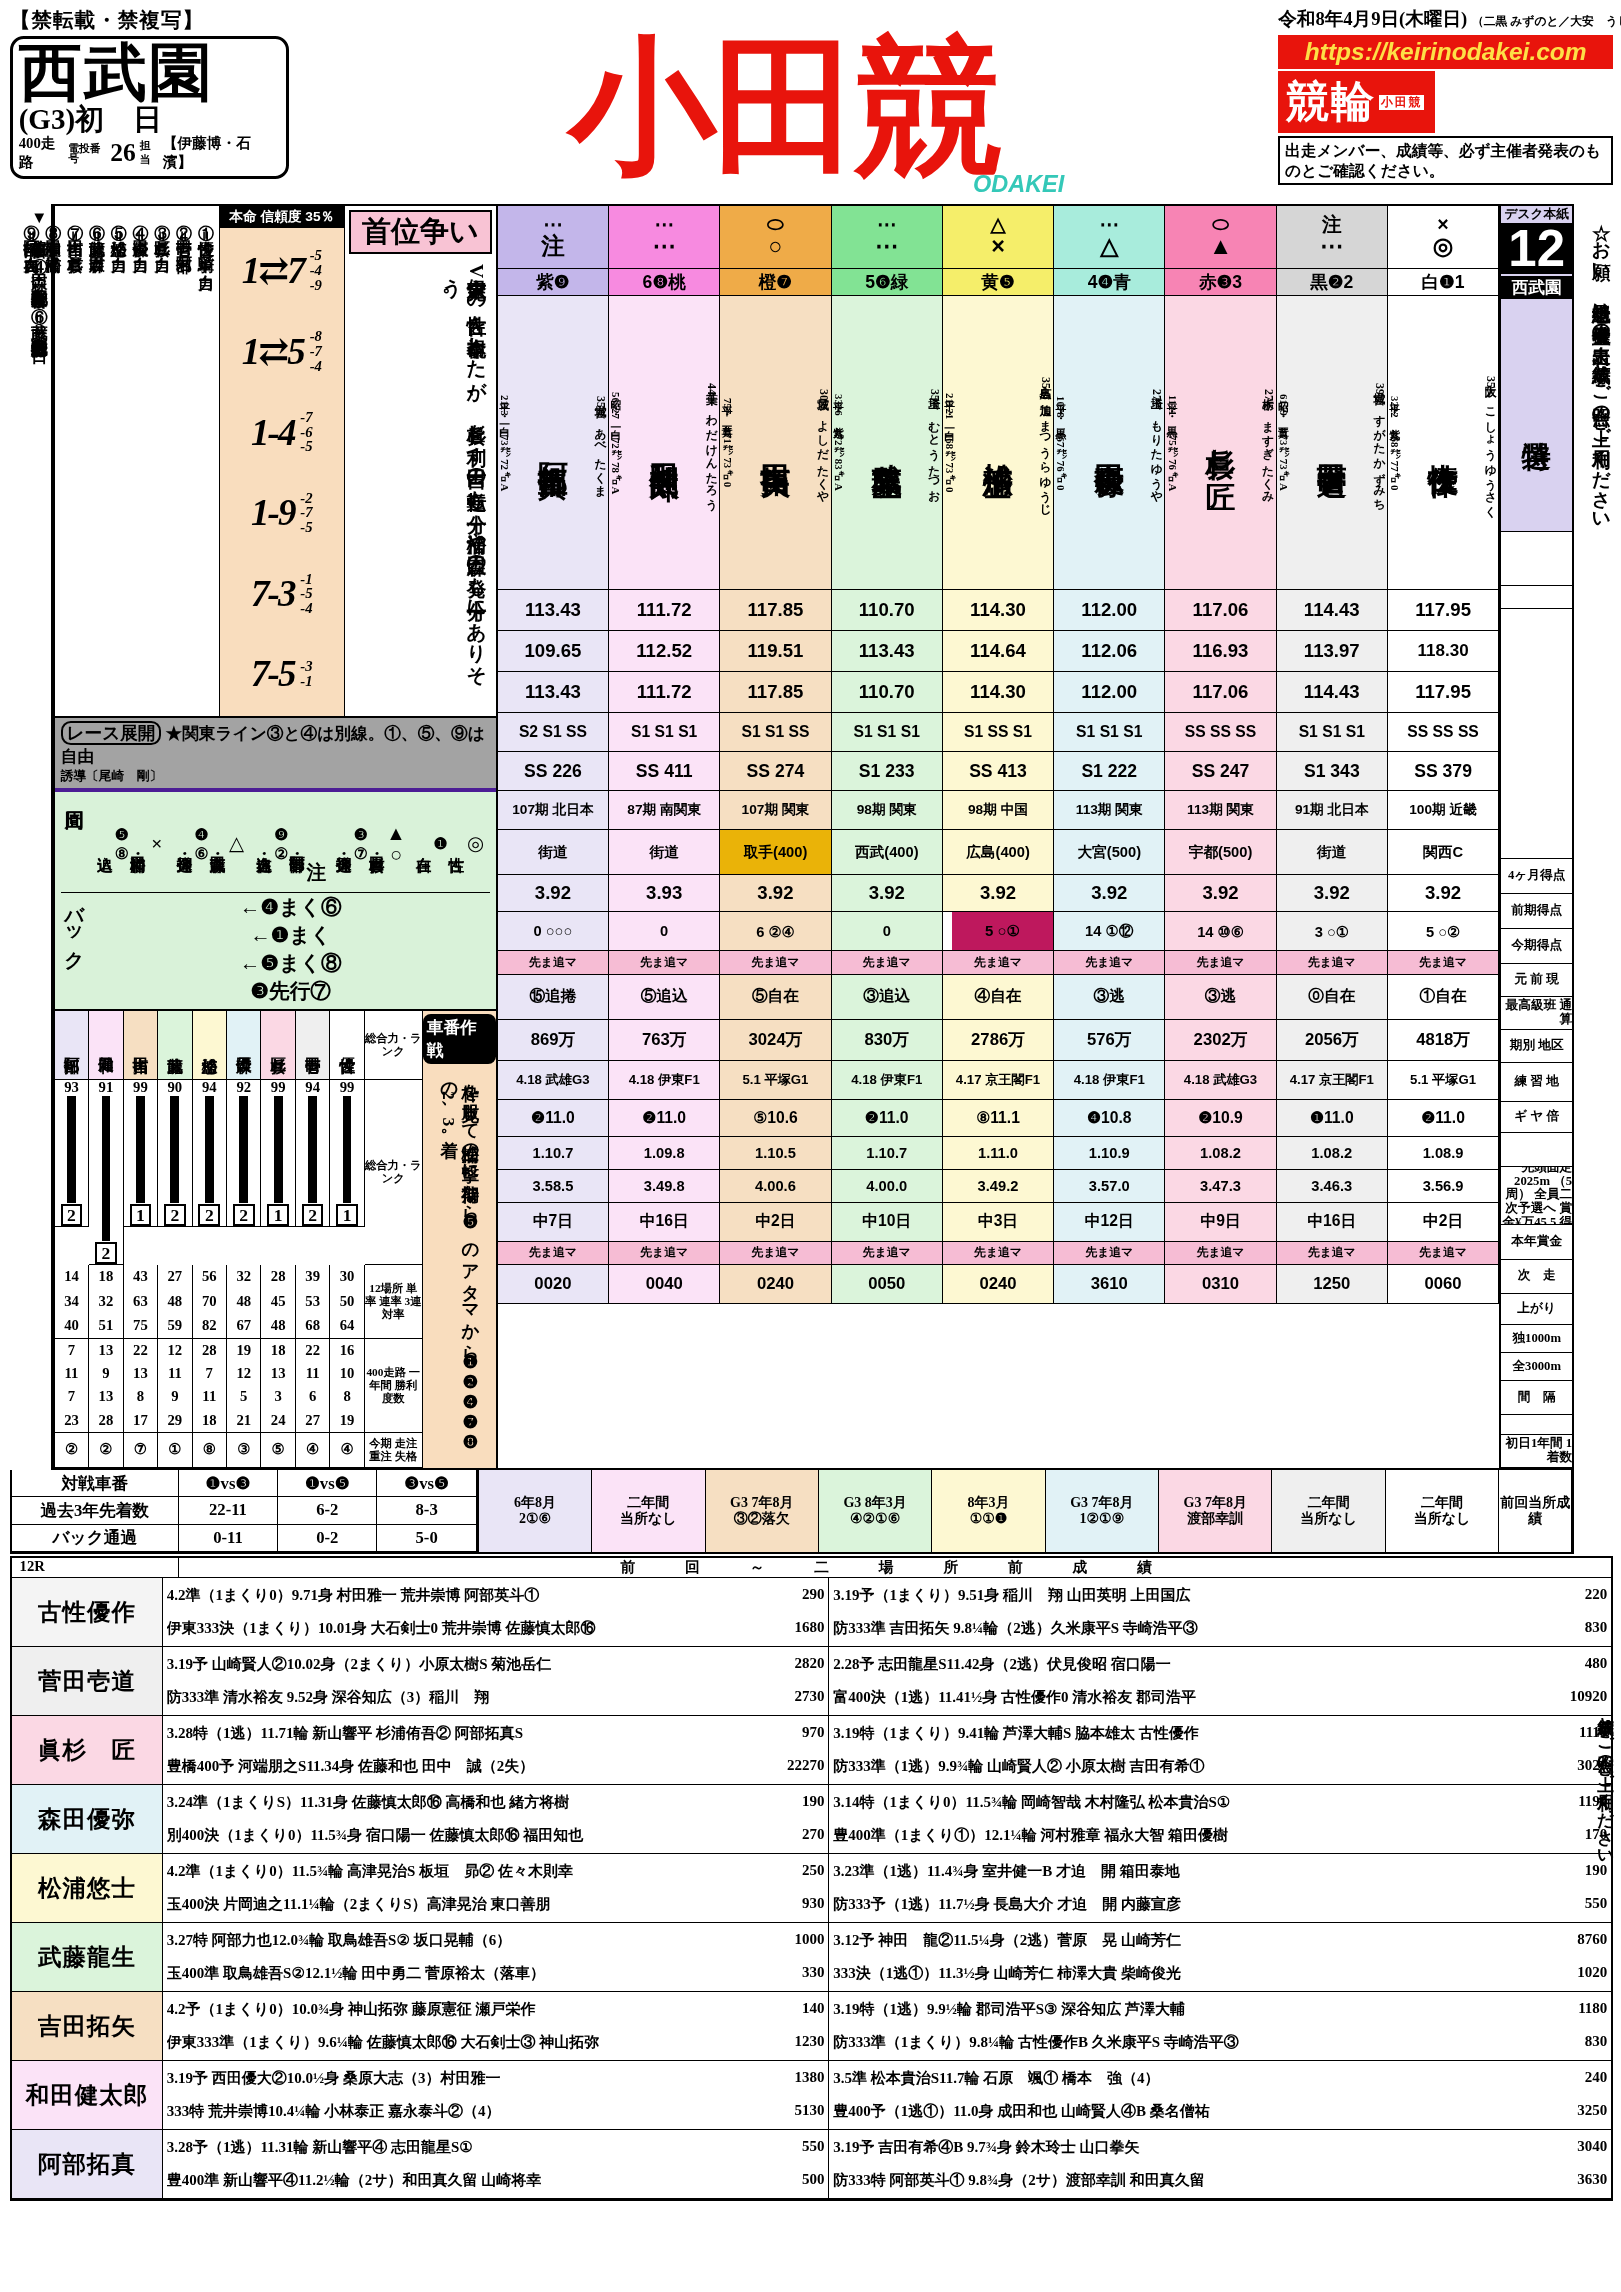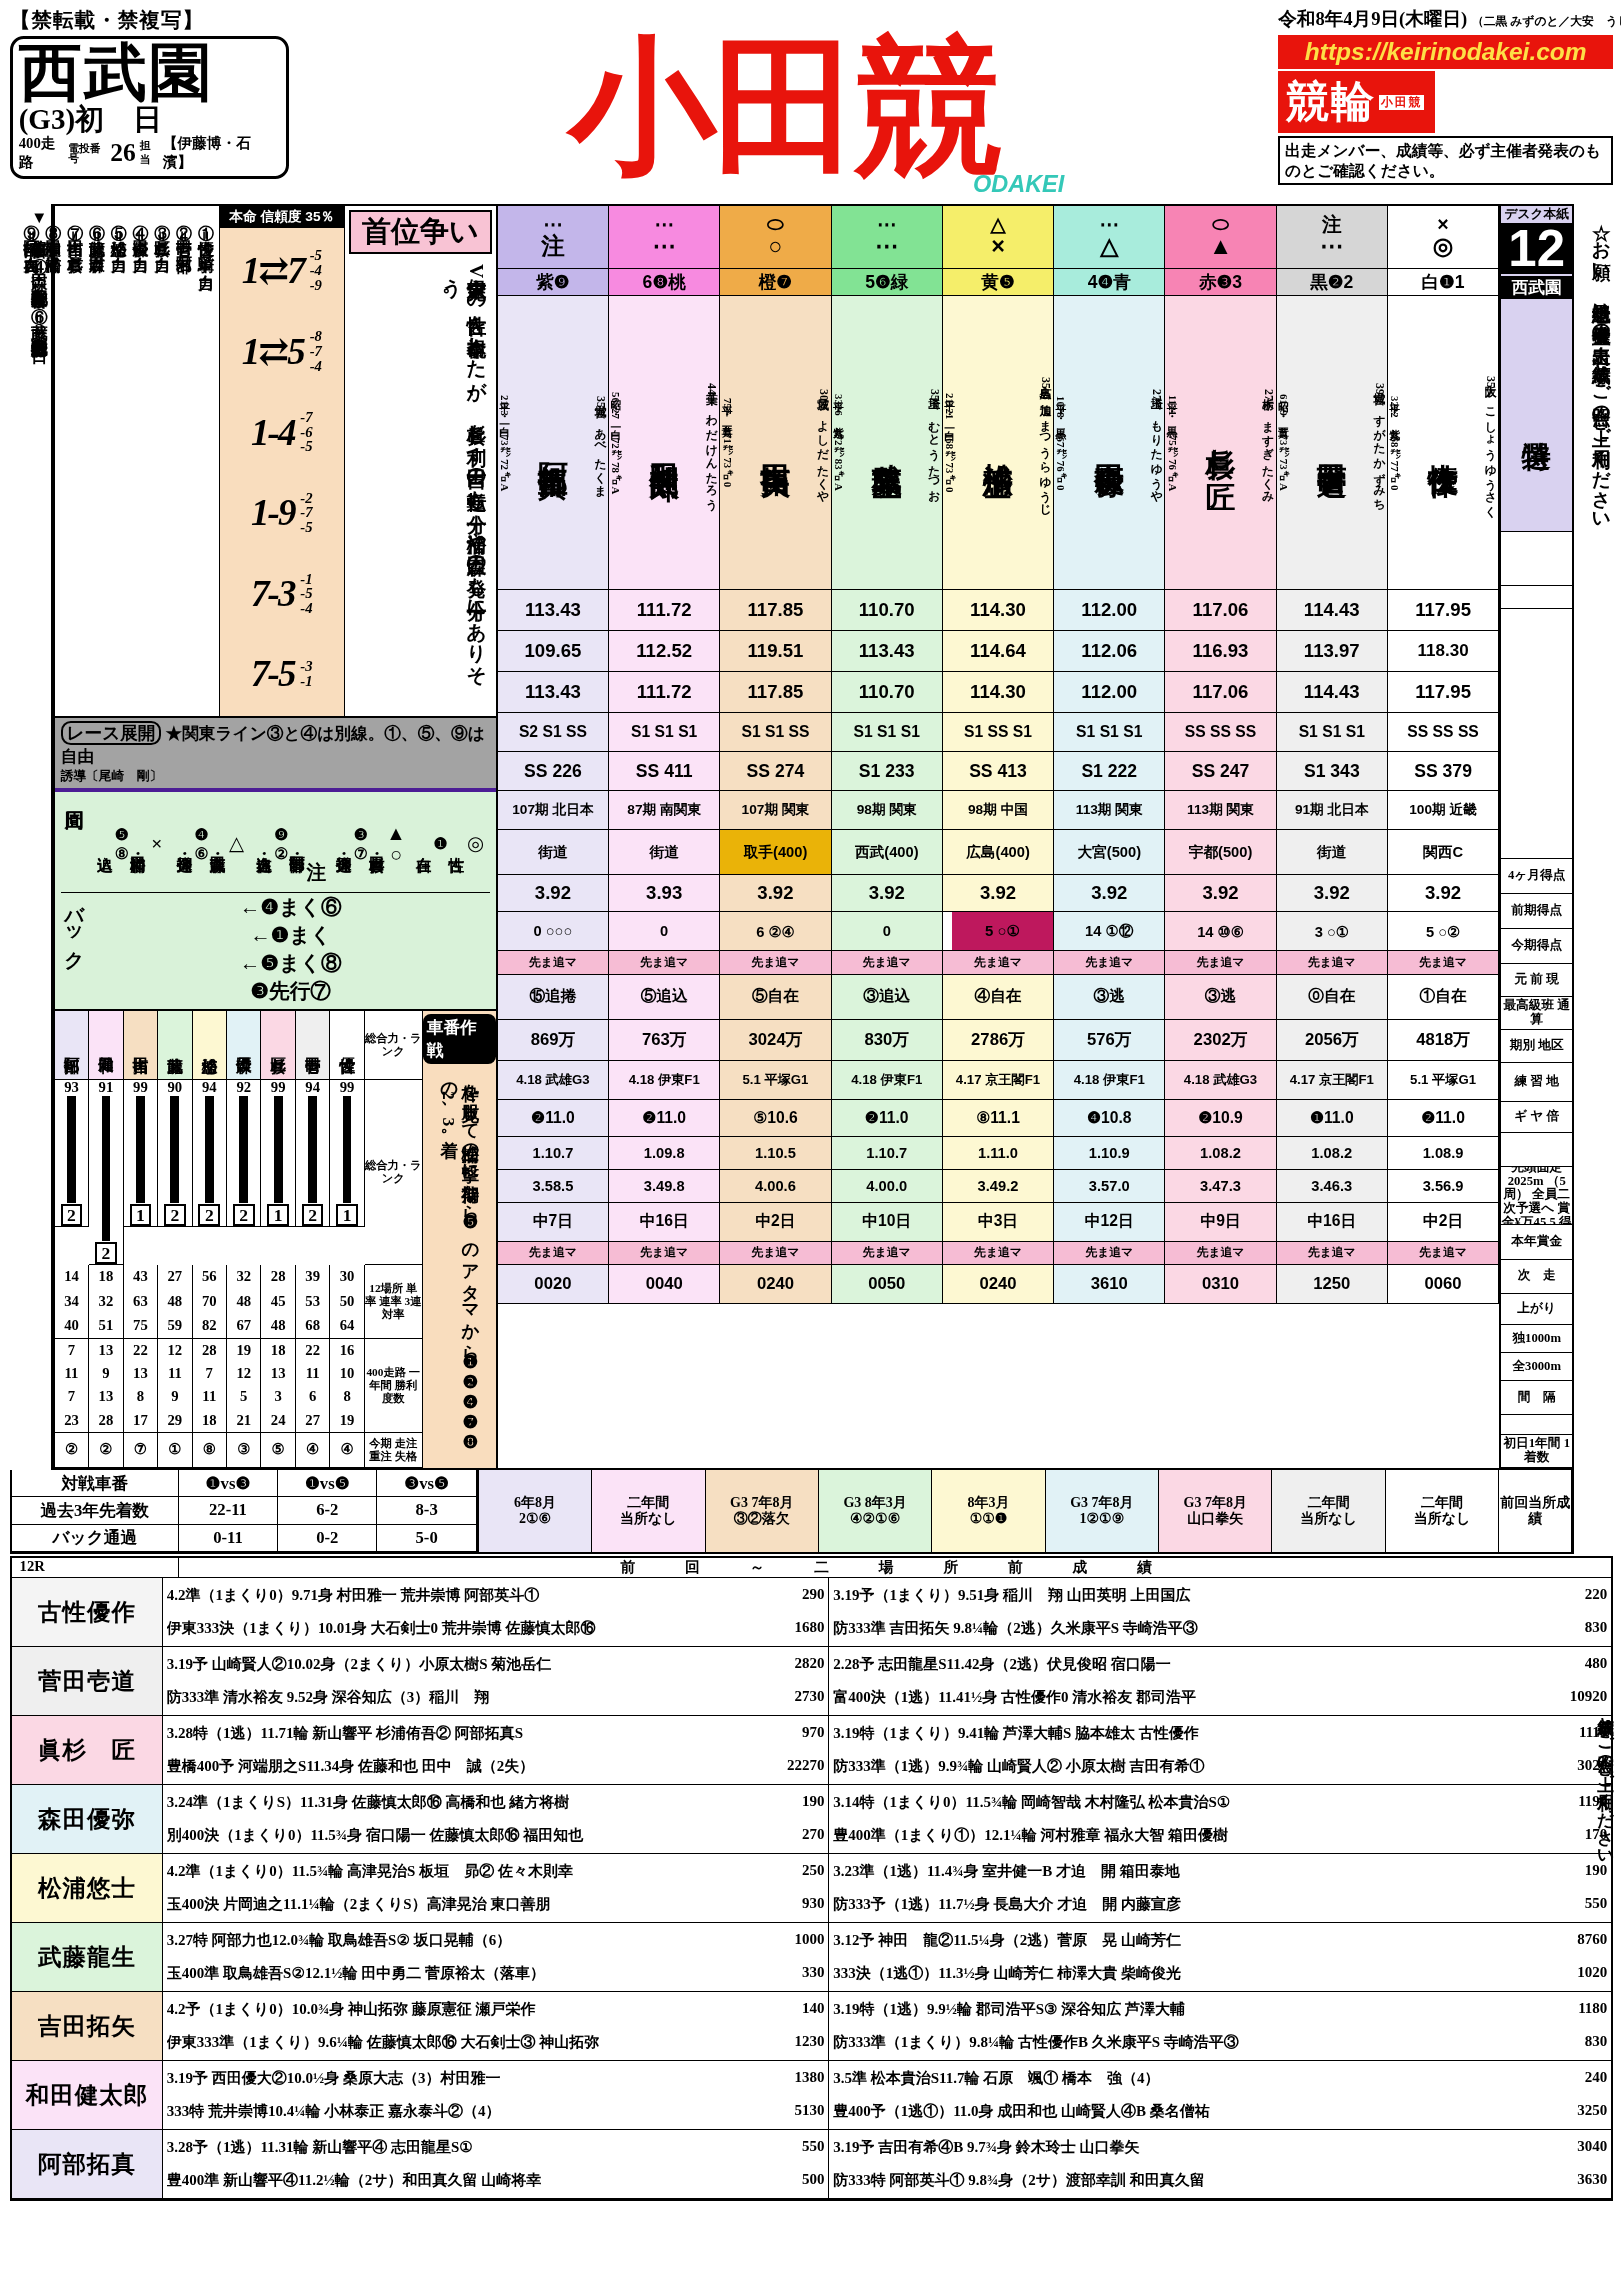--- a/index.html
+++ b/index.html
@@ -67,21 +67,21 @@
   .sakusen{width:73px;background:#f9ddbe;display:flex;flex-direction:column;align-items:center;}
   .sak-hd{background:#000;color:#fff;border-radius:7.8px;font-size:16.7px;font-weight:bold;padding:2px 3.9px;margin:2.9px 0;writing-mode:horizontal-tb;}
   .sak-body{writing-mode:vertical-rl;font-size:17.6px;font-weight:bold;line-height:1.2;flex:1;padding:3.9px 2px;}
 
   
   .maintable{flex:1;border:2px solid #000;display:flex;}
   .cols{flex:1;display:flex;flex-direction:column;}
   .trow{display:grid;grid-template-columns:repeat(9,1fr);border-bottom:1px solid #000;}
   .tcell{border-right:1px solid #000;text-align:center;font-weight:bold;overflow:hidden;display:flex;align-items:center;justify-content:center;font-family:"Liberation Sans",sans-serif;}
   .labelcol{width:73px;border-left:2px solid #000;display:flex;flex-direction:column;}
-  .lcell{border-bottom:1px solid #000;font-size:12.7px;font-weight:bold;display:flex;align-items:center;justify-content:center;text-align:center;line-height:1.1;overflow:hidden;}
+  .lcell{border-bottom:1px solid #000;font-size:12.7px;font-weight:bold;display:flex;align-items:center;justify-content:center;text-align:right;line-height:1.1;overflow:hidden;}
   .marks .m1{font-size:19.6px;line-height:1;}
   .marks .m2{font-size:23.5px;line-height:1;}
   .numrow{font-size:17.6px;}
   .namecell{display:flex;justify-content:space-between;padding:2px 1px;font-family:"Liberation Serif",serif;}
   .n-left{writing-mode:vertical-rl;font-size:10.8px;line-height:1.05;}
   .n-big{writing-mode:vertical-rl;font-size:30px;font-weight:bold;letter-spacing:2px;margin:0 auto;}
   .n-right{writing-mode:vertical-rl;font-size:11.8px;font-weight:bold;line-height:1.05;}
   .deskblock{display:flex;flex-direction:column;align-items:stretch;border-bottom:1px solid #000;background:#d9d2f0;}
   .desk-lbl{font-size:12.7px;font-weight:bold;text-align:center;}
   .desk-12{background:#000;color:#fff;font-size:51px;font-weight:bold;text-align:center;line-height:1;font-family:"Liberation Sans",sans-serif;}
@@ -842,21 +842,21 @@
         <div class="vg-c" style="background: rgb(253, 248, 210);">
           <div>8年3月</div>
           <div>①①❶</div>
         </div>
         <div class="vg-c" style="background: rgb(225, 242, 246);">
           <div>G3 7年8月</div>
           <div>1②①⑨</div>
         </div>
         <div class="vg-c" style="background: rgb(251, 216, 228);">
           <div>G3 7年8月</div>
-          <div>山口拳矢</div>
+          <div>渡部幸訓</div>
         </div>
         <div class="vg-c" style="background: rgb(239, 239, 239);">
           <div>二年間</div>
           <div>当所なし</div>
         </div>
         <div class="vg-c" style="background: rgb(255, 255, 255);">
           <div>二年間</div>
           <div>当所なし</div>
         </div>
         <div class="vg-c">前回当所成績</div>

